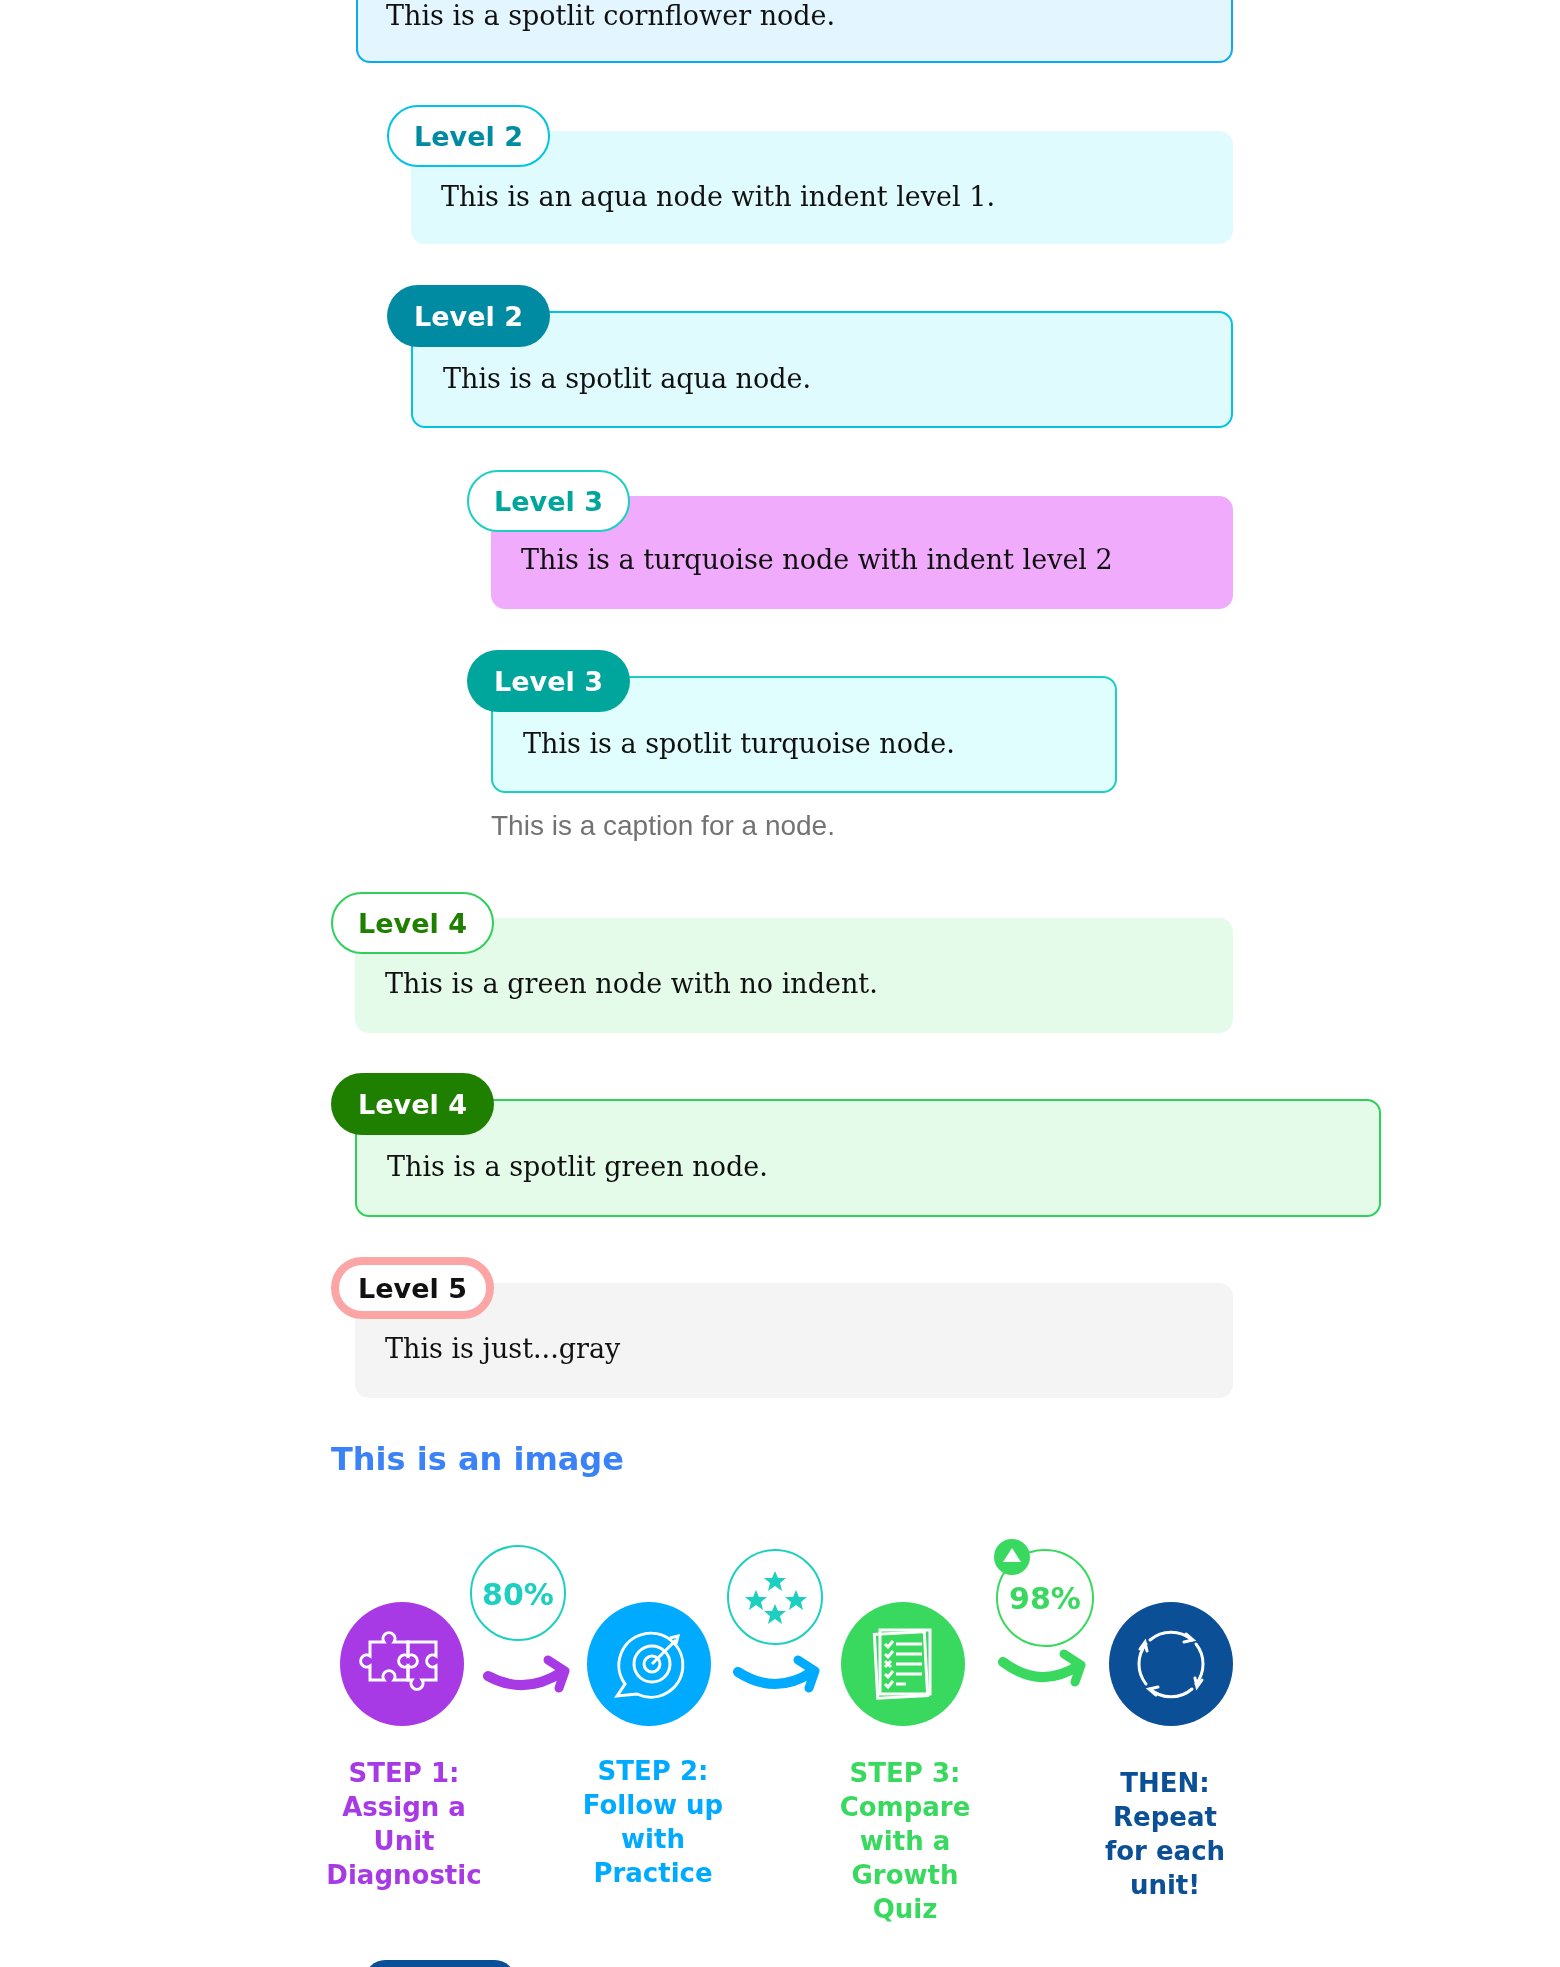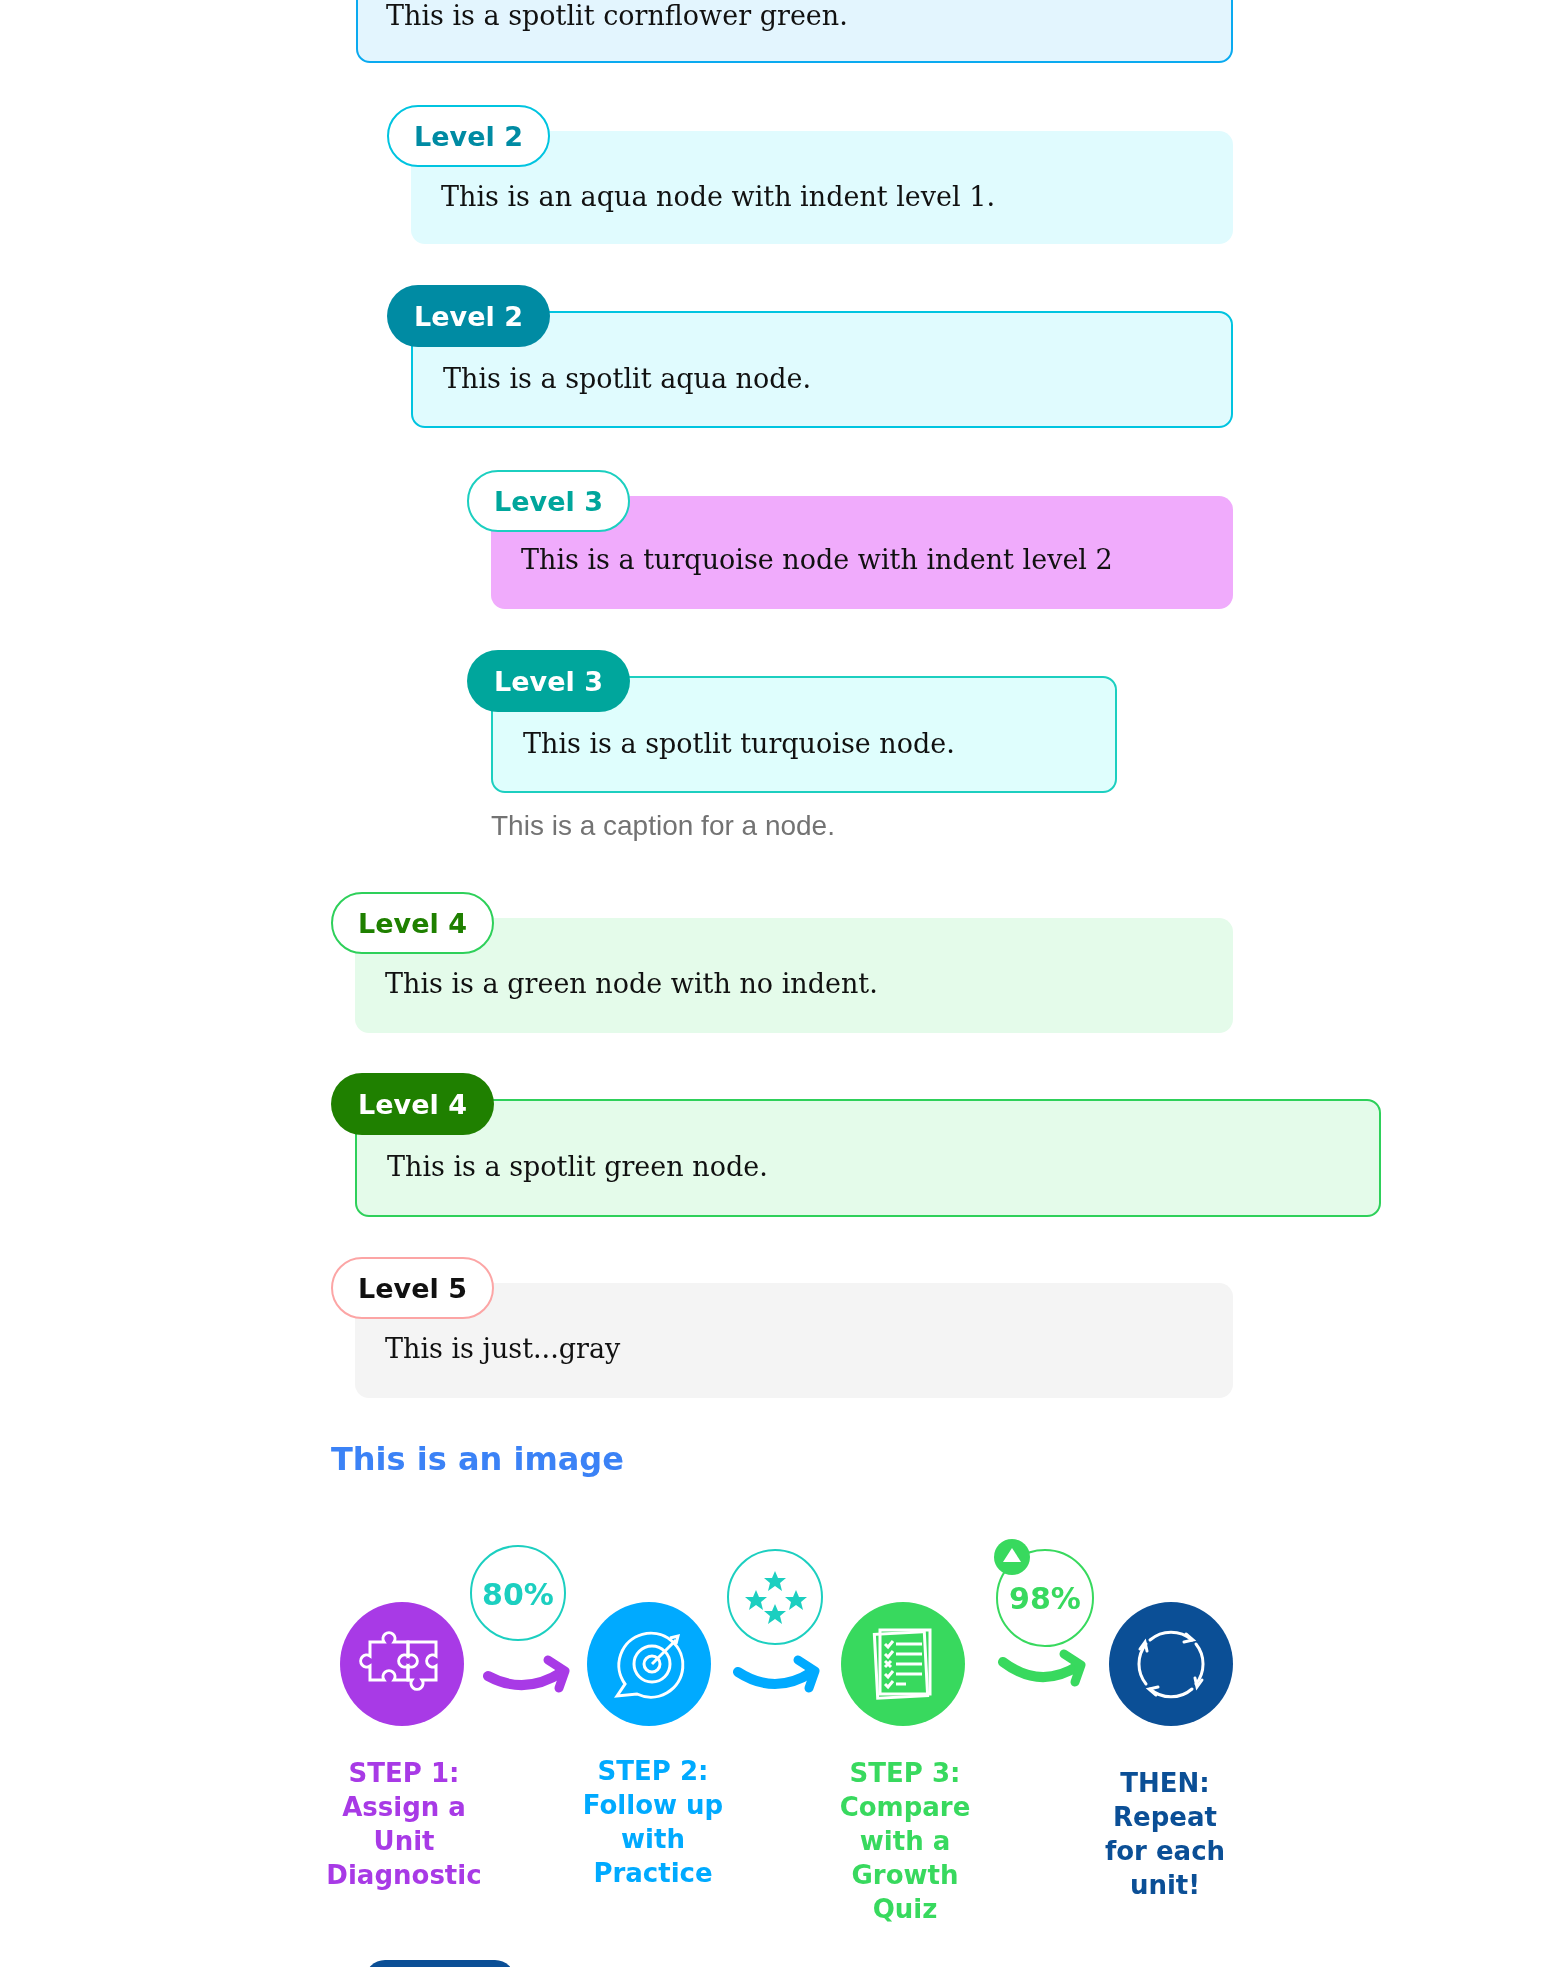--- a/index.html
+++ b/index.html
@@ -12,21 +12,21 @@
   .heading { position: absolute; font-family: "DejaVu Sans", sans-serif; font-weight: bold; font-size: 32px; color: #3b82f6; }
   .steplabel { position: absolute; text-align: center; font-family: "DejaVu Sans", sans-serif; font-weight: bold; font-size: 26px; line-height: 34px; width: 180px; }
   .steplabel span { display: block; }
   svg text { font-family: "DejaVu Sans", sans-serif; }
   .pill-bottom { position: absolute; left: 365px; top: 1960px; width: 150px; height: 40px; border-radius: 20px; background: #0b4f96; }
 </style>
 </head>
 <body>
 
 <div class="node spot" style="left:356px; top:-40px; width:877px; height:103px; background:#e3f5fe; border-color:#0aaaf0;">
-  <span class="body-text" style="top:38px; left:28px;">This is a spotlit cornflower green.</span>
+  <span class="body-text" style="top:38px; left:28px;">This is a spotlit cornflower node.</span>
 </div>
 
 <div class="node" style="left:411px; top:131px; width:822px; height:113px; background:#e0fbfe;">
   <span class="body-text" style="top:50px;">This is an aqua node with indent level 1.</span>
 </div>
 <div class="badge" style="left:387px; top:105px; border:2px solid #00c4e0; color:#008ba3;">
   <span>Level 2</span>
 </div>
 
 <div class="node spot" style="left:411px; top:311px; width:822px; height:117px; background:#e0fbfe; border-color:#00c4e0;text-align:right;">
@@ -61,21 +61,21 @@
 <div class="node spot" style="left:355px; top:1099px; width:1026px; height:118px; background:#e4fbea; border-color:#2ed05a;">
   <span class="body-text" style="top:50px;">This is a spotlit green node.</span>
 </div>
 <div class="badge" style="left:331px; top:1073px; background:#1f8000; color:#fff;">
   <span>Level 4</span>
 </div>
 
 <div class="node" style="left:355px; top:1283px; width:878px; height:115px; background:#f4f4f4;">
   <span class="body-text" style="top:50px;">This is just...gray</span>
 </div>
-<div class="badge" style="left:331px; top:1257px; border:2px solid #fca5a5; color:#111;">
+<div class="badge" style="left:331px; top:1257px; border:8px solid #fca5a5; color:#111;">
   <span>Level 5</span>
 </div>
 
 <div class="heading" style="left:331px; top:1440px;">This is an image</div>
 
 <svg width="1560" height="1967" viewBox="0 0 1560 1967" style="position:absolute; left:0; top:0; pointer-events:none;">
 
   <g>
     <circle cx="402" cy="1664" r="62" fill="#a83ae6"></circle>
     <g fill="none" stroke="#fff" stroke-width="3">

